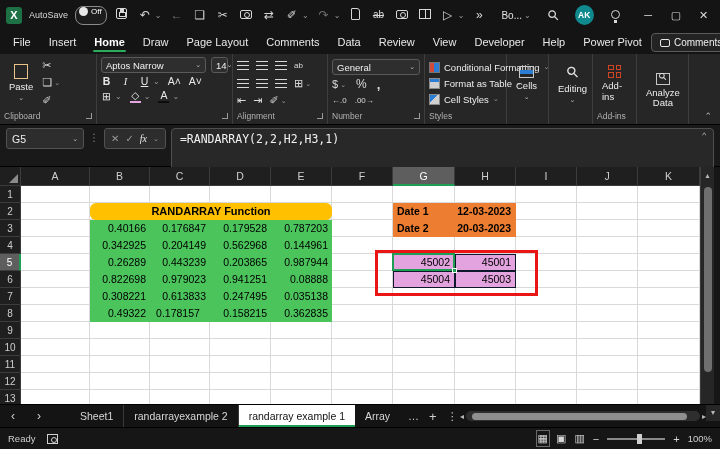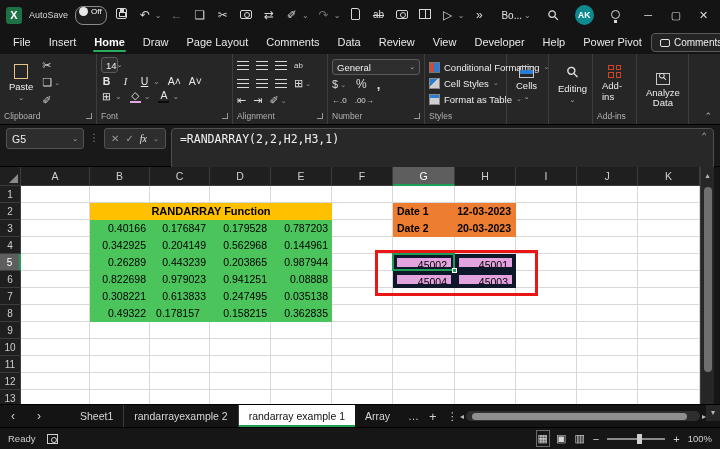--- a/index.html
+++ b/index.html
@@ -92,21 +92,21 @@
   .colhdr.sel { background:#5e5e5e; color:#fff; border-bottom:2px solid #1e9e54; }
   .rowhdr { position:absolute; left:0; width:21px; height:17px; background:#1f1f1f; color:#cfcfcf; font-size:10px; text-align:center; line-height:17px; border-right:1px solid #3c3c3c; border-bottom:1px solid #3c3c3c; }
   .rowhdr.sel { background:#5e5e5e; color:#fff; border-right:2px solid #1e9e54; }
   .vline { position:absolute; width:1px; background:#d9d9d9; }
   .hline { position:absolute; height:1px; background:#d9d9d9; }
   .cell { position:absolute; font-size:10.5px; color:#000; line-height:17px; white-space:nowrap; overflow:hidden; }
   .c-title { background:#ffc000; font-weight:700; text-align:center; font-size:11px; }
   .c-green { background:#4cc45c; text-align:right; padding-right:4px; }
   .c-orange-label { background:#ed7d31; font-weight:700; text-align:left; padding-left:4px; }
   .c-orange-value { background:#ed7d31; font-weight:700; text-align:right; padding-right:5px; }
-  .c-pink { background:#e2a3de; text-align:right; padding-right:4px; border:4px solid #0f172a; line-height:15px; }
+  .c-pink { background:#e2a3de; text-align:right; padding-right:4px; border:1px solid #0f172a; line-height:15px; }
   .activecell { position:absolute; border:2px solid #1e9e54; pointer-events:none; }
   .fillhandle { position:absolute; width:5px; height:5px; background:#1e9e54; border:1px solid #fff; }
   .redbox { position:absolute; border:3px solid #ea1515; }
   .vscroll { position:absolute; top:0; width:14px; height:237px; background:#262626; border-left:1px solid #3c3c3c; }
   .vscroll .arr { height:17px; text-align:center; font-size:8px; color:#b8b8b8; line-height:17px; }
   .vthumb { position:absolute; left:3px; top:20px; width:8px; height:185px; background:#6f6f6f; border-radius:4px; }
 
   
   .stabbar { height:23px; background:#141414; display:flex; align-items:stretch; border-top:1px solid #000; position:relative; }
   .stnav { width:26px; display:flex; align-items:center; justify-content:center; font-size:12px; color:#cfcfcf; }
@@ -226,20 +226,24 @@
     <div class="glabel">
         <span>Clipboard</span>
       </div>
     <span class="launcher"></span>
   </div>
 
   <div class="rgroup" style="width:136px;">
     <div class="gbody">
       <div class="fontcol" style="flex:1;">
         <div class="fontrow">
+          <div class="sel-box" style="flex:1;">
+            <span>Aptos Narrow</span>
+            <span class="chv" style="font-size:7px;color:#bbb;">⌄</span>
+          </div>
           <div class="sel-box" style="width:17px;">
             <span>14</span>
             <span class="chv" style="font-size:7px;color:#bbb;">⌄</span>
           </div>
         </div>
         <div class="fontrow" style="gap:8px;">
           <span class="fbtn"><b>B</b></span>
           <span class="fbtn"><i>I</i></span>
           <span class="fbtn"><u>U</u></span>
           <span class="tchev">⌄</span>
@@ -249,23 +253,20 @@
         <div class="fontrow" style="gap:8px;">
           <span class="fbtn">⊞</span>
           <span class="tchev">⌄</span>
           <span class="fbtn underbar">◇</span>
           <span class="tchev">⌄</span>
           <span class="fbtn underbar2">A</span>
           <span class="tchev">⌄</span>
         </div>
       </div>
     </div>
-    <div class="glabel">
-        <span>Font</span>
-      </div>
     <span class="launcher"></span>
   </div>
 
   <div class="rgroup" style="width:95px;">
     <div class="gbody">
       <div class="alcol" style="flex:1;">
         <div class="alrow">
           <span class="lns"></span>
           <span class="lns"></span>
           <span class="lns"></span>
@@ -325,27 +326,27 @@
 
   <div class="rgroup" style="width:82px;">
     <div class="gbody">
       <div class="alcol" style="flex:1;">
         <div class="styitem">
           <span class="sw-cf"></span>
           <span>Conditional Formatting</span>
           <span class="chv" style="font-size:7px;color:#9a9a9a;">⌄</span>
         </div>
         <div class="styitem">
+          <span class="sw-ft"></span>
+          <span>Format as Table</span>
+          <span class="chv" style="font-size:7px;color:#9a9a9a;">⌄</span>
+        </div>
+        <div class="styitem">
           <span class="sw-cs"></span>
           <span>Cell Styles</span>
-          <span class="chv" style="font-size:7px;color:#9a9a9a;">⌄</span>
-        </div>
-        <div class="styitem">
-          <span class="sw-ft"></span>
-          <span>Format as Table</span>
           <span class="chv" style="font-size:7px;color:#9a9a9a;">⌄</span>
         </div>
       </div>
     </div>
     <div class="glabel">
         <span>Styles</span>
       </div>
   </div>
 
   <div class="rgroup" style="width:42px;">
@@ -461,21 +462,21 @@
       <div class="hline" style="top: 69px; left: 21px; width: 679px;"></div>
       <div class="hline" style="top: 86px; left: 21px; width: 679px;"></div>
       <div class="hline" style="top: 103px; left: 21px; width: 679px;"></div>
       <div class="hline" style="top: 120px; left: 21px; width: 679px;"></div>
       <div class="hline" style="top: 137px; left: 21px; width: 679px;"></div>
       <div class="hline" style="top: 154px; left: 21px; width: 679px;"></div>
       <div class="hline" style="top: 171px; left: 21px; width: 679px;"></div>
       <div class="hline" style="top: 188px; left: 21px; width: 679px;"></div>
       <div class="hline" style="top: 205px; left: 21px; width: 679px;"></div>
       <div class="hline" style="top: 222px; left: 21px; width: 679px;"></div>
-      <div class="cell c-title" style="left: 90px; top: 36px; width: 242px; height: 17px;">RANDARRAY Function</div>
+      <div class="cell c-title" style="left: 90px; top: 36px; width: 242px; height: 17px; border-radius: 6px;">RANDARRAY Function</div>
       <div class="cell c-green" style="left: 90px; top: 53px; width: 60px; height: 17px;">0.40166</div>
       <div class="cell c-green" style="left: 150px; top: 53px; width: 60px; height: 17px;">0.176847</div>
       <div class="cell c-green" style="left: 210px; top: 53px; width: 61px; height: 17px;">0.179528</div>
       <div class="cell c-green" style="left: 271px; top: 53px; width: 61px; height: 17px;">0.787203</div>
       <div class="cell c-green" style="left: 90px; top: 70px; width: 60px; height: 17px;">0.342925</div>
       <div class="cell c-green" style="left: 150px; top: 70px; width: 60px; height: 17px;">0.204149</div>
       <div class="cell c-green" style="left: 210px; top: 70px; width: 61px; height: 17px;">0.562968</div>
       <div class="cell c-green" style="left: 271px; top: 70px; width: 61px; height: 17px;">0.144961</div>
       <div class="cell c-green" style="left: 90px; top: 87px; width: 60px; height: 17px;">0.26289</div>
       <div class="cell c-green" style="left: 150px; top: 87px; width: 60px; height: 17px;">0.443239</div>

